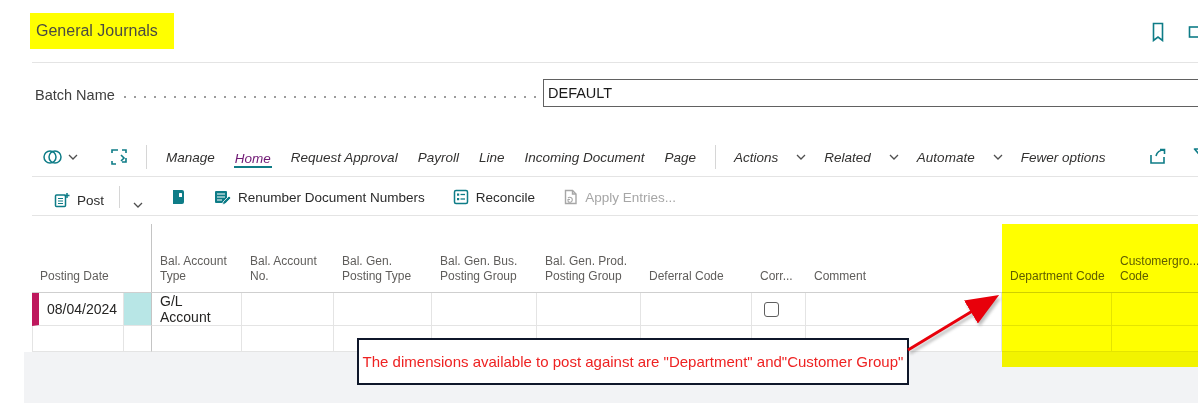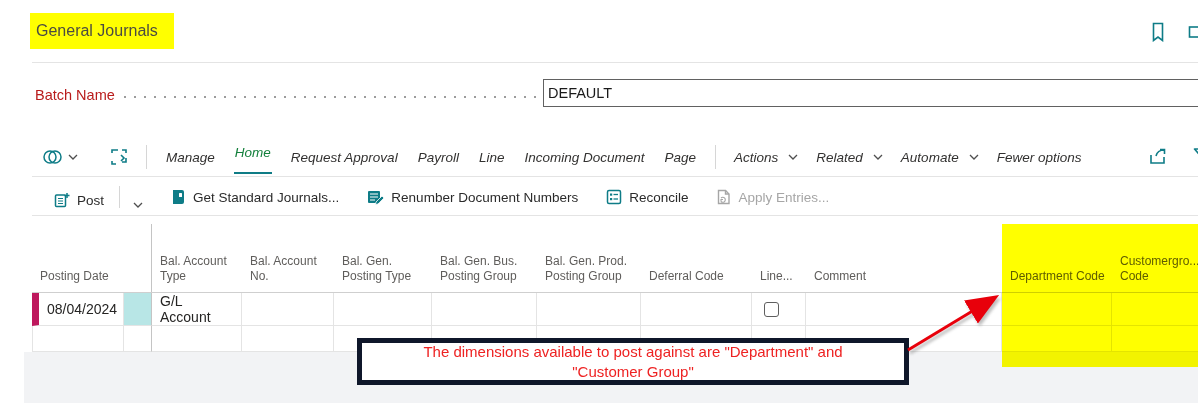--- a/index.html
+++ b/index.html
@@ -13,43 +13,43 @@
   .hl-title {
     display:inline-block; background:#ffff00; color:#4b4b42;
     font-size:16px; line-height:36px; padding:0 16px 0 6px;
   }
   .hdr-icons { position:absolute; top:22px; right:14px; display:flex; gap:22px; color:#0e7c87; }
   .hdr-icons svg { display:block; }
   .divider-h { position:absolute; left:8px; right:8px; height:1px; background:#e4e4e4; }
   .d1 { top:62px; } .d2 { top:176px; } .d3 { top:215px; }
 
   
-  .batch-label { position:absolute; left:11px; top:87px; font-size:14.5px; color:#b91c1c; }
+  .batch-label { position:absolute; left:11px; top:87px; font-size:14.5px; color:#404040; }
   .batch-leader {
     position:absolute; left:100px; width:412px; top:96px; height:2px;
     background:repeating-linear-gradient(to right,#9c9c9c 0 2px, transparent 2px 10px);
   }
   .batch-input {
     position:absolute; left:519px; top:79px; width:677px; height:28px;
     border:1px solid #616161; background:#fff; display:flex; align-items:center;
     padding-left:4px; font-size:14.5px; color:#1a1a1a;
   }
 
   
   .ribbon {
     position:absolute; left:18px; right:10px; top:139px; height:36px;
     display:flex; align-items:center; gap:18px; font-size:13.5px; color:#323130;
     white-space:nowrap;
     font-style:italic;
   }
   .ribbon .icon-btn { color:#0e7c87; display:flex; align-items:center; gap:4px; cursor:pointer; }
   .vdiv { width:1px; height:24px; background:#d6d6d6; }
   .tab { cursor:pointer; padding:4px 1px; }
-  .tab.active { color:#15803d; border-bottom:2px solid #0f7c86; padding-bottom:12px; }
-  .menu-item { cursor:pointer; display:flex; align-items:center; gap:10px; }
+  .tab.active { color:#701a75; border-bottom:2px solid #0f7c86; padding-bottom:0; }
+  .menu-item { cursor:pointer; display:flex; align-items:center; gap:18px; }
   .chev { color:#4f4f4f; }
   .ribbon-right { margin-left:auto; display:flex; gap:24px; color:#0e7c87; }
 
   
   .toolbar {
     position:absolute; left:30px; right:10px; top:180px; height:34px;
     display:flex; align-items:center; gap:28px; font-size:13.5px; white-space:nowrap;
   }
   .action { display:flex; align-items:flex-end; gap:7px; color:#2b2b2b; cursor:pointer; }
   .action svg { display:block; }
@@ -83,22 +83,22 @@
 
   .footer-bg { position:absolute; left:0; right:0; top:352px; bottom:0; background:#f2f3f5; }
 
   
   .hl-cols {
     position:absolute; left:978px; top:224px; width:209px; height:143px;
     background:#ffff00; mix-blend-mode:multiply; pointer-events:none; z-index:5;
   }
   .callout {
     position:absolute; left:333px; top:338px; width:552px; height:47px;
-    background:#fff; border:5px solid #0f172a; z-index:6;
-    display:flex; flex-direction:column; align-items:center; justify-content:center;
+    background:#fff; border:2px solid #0f172a; z-index:6;
+    display:flex; align-items:center; justify-content:center;
     font-size:15px; color:#ee2222; line-height:1.3; text-align:center;
   }
   .arrow-svg { position:absolute; left:0; top:0; z-index:7; pointer-events:none;
     filter:drop-shadow(2px 3px 1.5px rgba(110,110,110,0.45)); }
 </style>
 </head>
 <body>
 
 <div class="page">
 
@@ -199,21 +199,20 @@
       <span class="split-div"></span>
       <svg width="10" height="6" viewBox="0 0 10 6">
           <path d="M1 1 L5 5 L9 1" fill="none" stroke="#4f4f4f" stroke-width="1.3"></path>
         </svg>
     </span>
     <span class="action">
       <svg width="15" height="16" viewBox="0 0 15 16" style="color:#0e7c87;">
           <path d="M2 1 h9 a2 2 0 0 1 2 2 v10 a2 2 0 0 1 -2 2 h-9 z" fill="currentColor"></path>
           <rect x="8" y="4" width="3" height="4" rx="0.5" fill="#fff"></rect>
         </svg>
-      <span>Get Standard Journals...</span>
     </span>
     <span class="action">
       <svg width="17" height="16" viewBox="0 0 17 16" style="color:#0e7c87;">
           <rect x="1" y="2" width="12" height="12" rx="1" fill="currentColor"></rect>
           <path d="M3 5 h8 M3 8 h8 M3 11 h5" stroke="#fff" stroke-width="1.2"></path>
           <path d="M9 13 l6 -6 2 2 -6 6 -2.5 .5 z" fill="currentColor" stroke="#fff" stroke-width="0.8"></path>
         </svg>
       <span>Renumber Document Numbers</span>
     </span>
     <span class="action">
@@ -242,21 +241,21 @@
   <div class="grid">
     <div class="grid-row ghead">
       <div class="hcell">Posting Date</div>
       <div class="hcell freeze"></div>
       <div class="hcell">Bal. Account Type</div>
       <div class="hcell">Bal. Account No.</div>
       <div class="hcell">Bal. Gen. Posting Type</div>
       <div class="hcell">Bal. Gen. Bus. Posting Group</div>
       <div class="hcell">Bal. Gen. Prod. Posting Group</div>
       <div class="hcell">Deferral Code</div>
-      <div class="hcell">Line...</div>
+      <div class="hcell">Corr...</div>
       <div class="hcell">Comment</div>
       <div class="hcell">Department Code</div>
       <div class="hcell">Customergro... Code</div>
     </div>
     <div class="grid-row drow r1">
       <div class="cell">08/04/2024</div>
       <div class="cell freeze sel"></div>
       <div class="cell">G/L Account</div>
       <div class="cell"></div>
       <div class="cell"></div>

